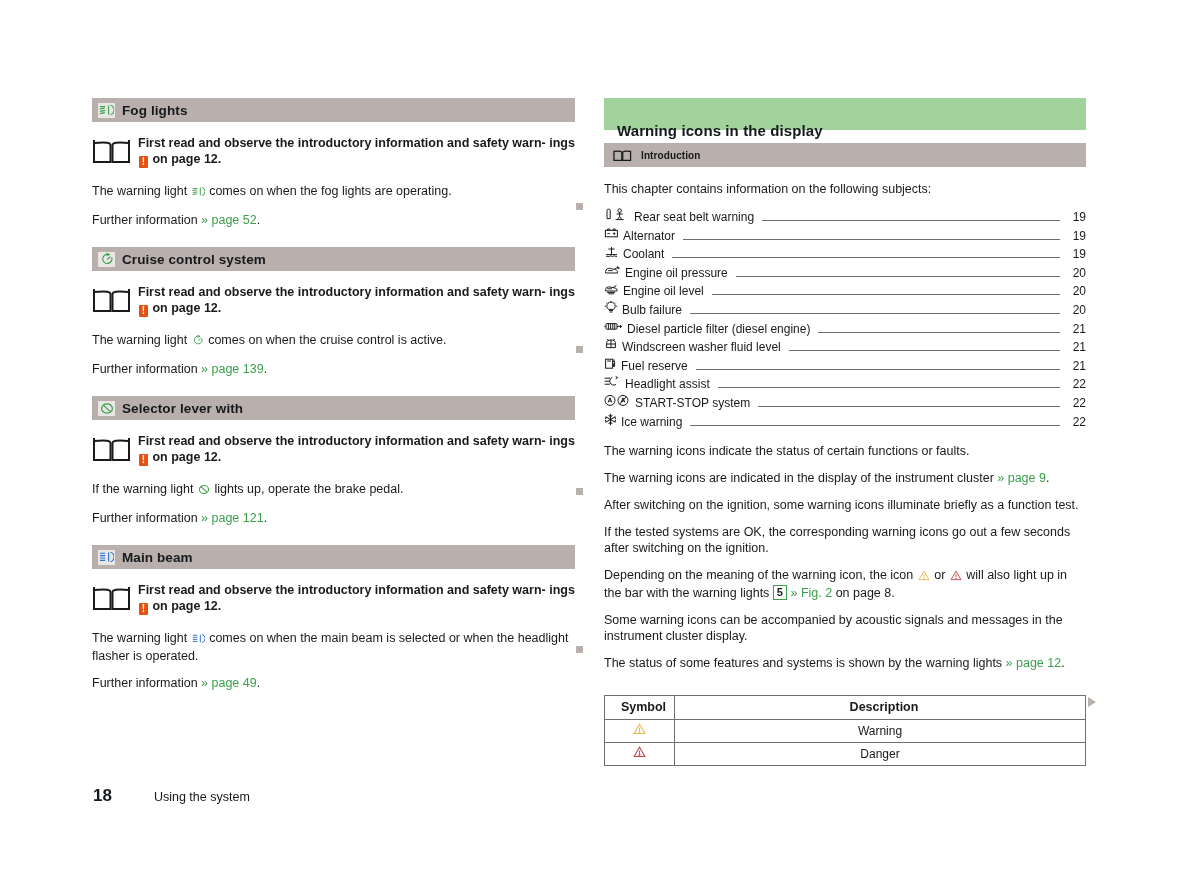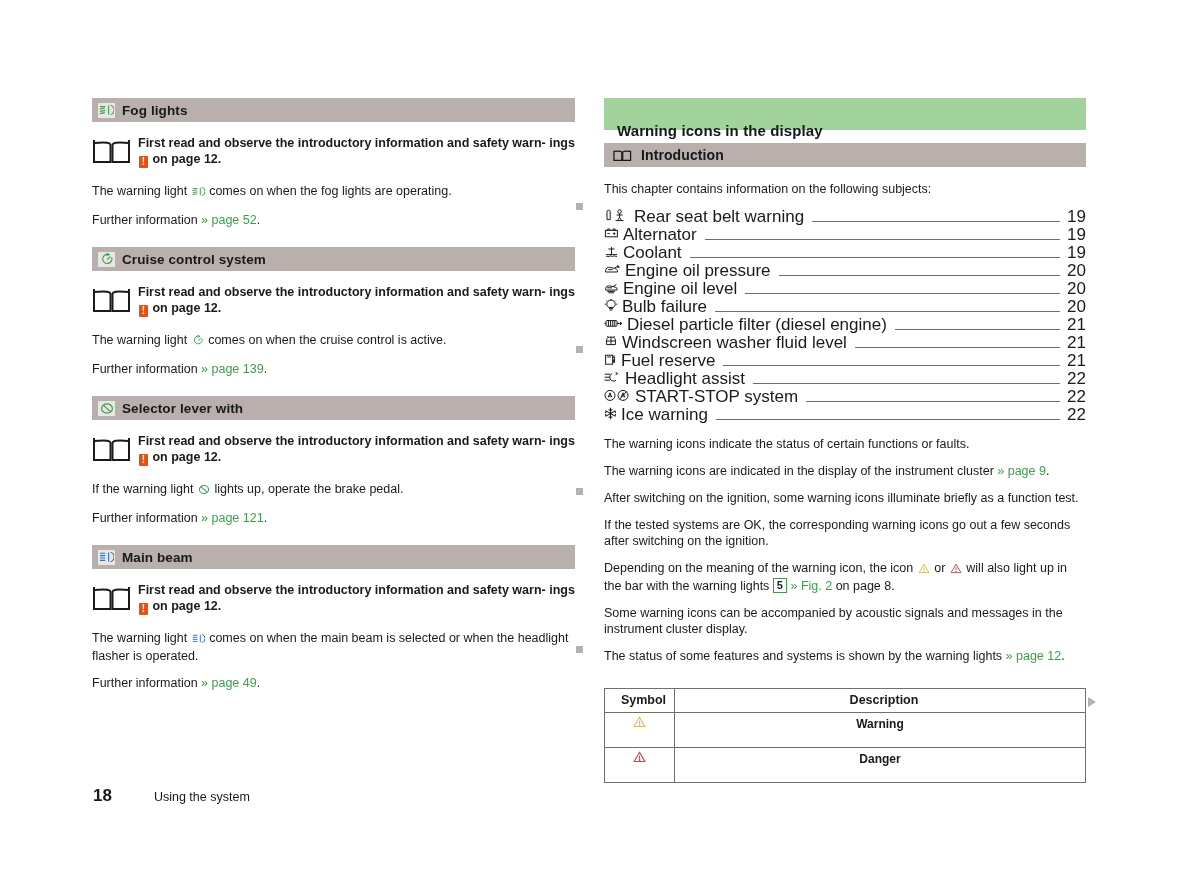--- a/index.html
+++ b/index.html
@@ -29,21 +29,21 @@
   .sec-bar .sec-title {
     font-size: 13.5px;
     font-weight: bold;
     color: #16191c;
     margin-left: 7px;
     letter-spacing: .1px;
   }
   .sec-bar.green { background: #a2d39c; height: 32px; padding-left: 13px; margin-bottom: 13px; }
   .sec-bar.green .sec-title { font-size: 15px; margin-left: 0; margin-top: 32px; }
   .sec-bar.sub { background: #b9afac; height: 24px; padding-left: 9px; margin-bottom: 14px;}
-  .sec-bar.sub .sec-title { font-size: 14px; margin-left: 9px; }
+  .sec-bar.sub .sec-title { font-size: 10px; margin-left: 9px; }
 
   
   .chip {
     width: 17px; height: 15px;
     background: #e9e7e4;
     display: inline-flex;
     align-items: center; justify-content: center;
     flex: 0 0 auto;
   }
   .chip svg { display: block; }
@@ -68,21 +68,21 @@
   .col-right .para { margin-bottom: 11px; }
   .grn-link { color: #3a9e4b; }
 
   
   .glyph { display: inline-block; vertical-align: -2px; margin: 0 1px; }
 
   
   .toc { margin: 0 0 12px 0; }
   .toc-row {
     display: flex; align-items: baseline;
-    font-size: 17px; line-height: 17.6px;
+    font-size: 12px; line-height: 17.6px;
     color: #1a1a1a;
     white-space: nowrap;
   }
   .toc-ico { flex: 0 0 auto; display: inline-flex; align-items: center; margin-right: 4px; }
   .toc-label { flex: 0 0 auto; }
   .toc-dots { flex: 1 1 auto; border-bottom: 1px solid #6d6d6d; margin: 0 6px 4px 8px; height: 0; }
   .toc-page { flex: 0 0 auto; text-align: right; width: 20px; }
 
   
   .framed {
@@ -99,23 +99,22 @@
   
   table.sym {
     border-collapse: collapse;
     width: 482px;
     margin-top: 2px;
     font-size: 12px;
   }
   table.sym th, table.sym td {
     border: 1px solid #6f6f6f;
     text-align: center;
-    padding: 3px 0 16px 0;
+    padding: 3px 0 4px 0;
     color: #1a1a1a;
-    font-weight: bold;
   }
   table.sym th { font-weight: bold; font-size: 12.5px; padding: 4px 0 5px 8px; }
   table.sym .c-sym { width: 70px; }
 
   
   .marker {
     position: absolute;
     width: 7px; height: 7px;
     background: #b9afac;
   }

